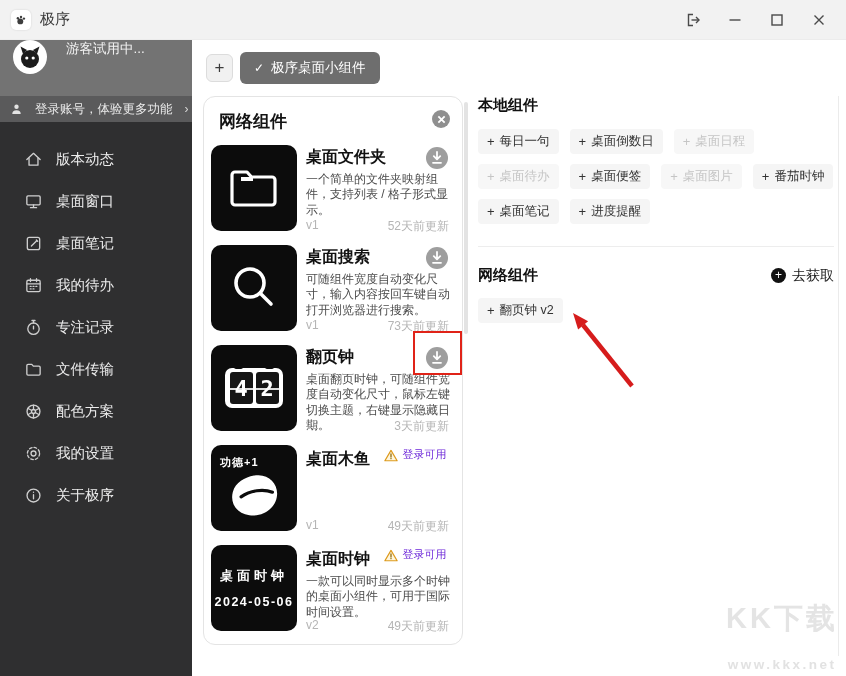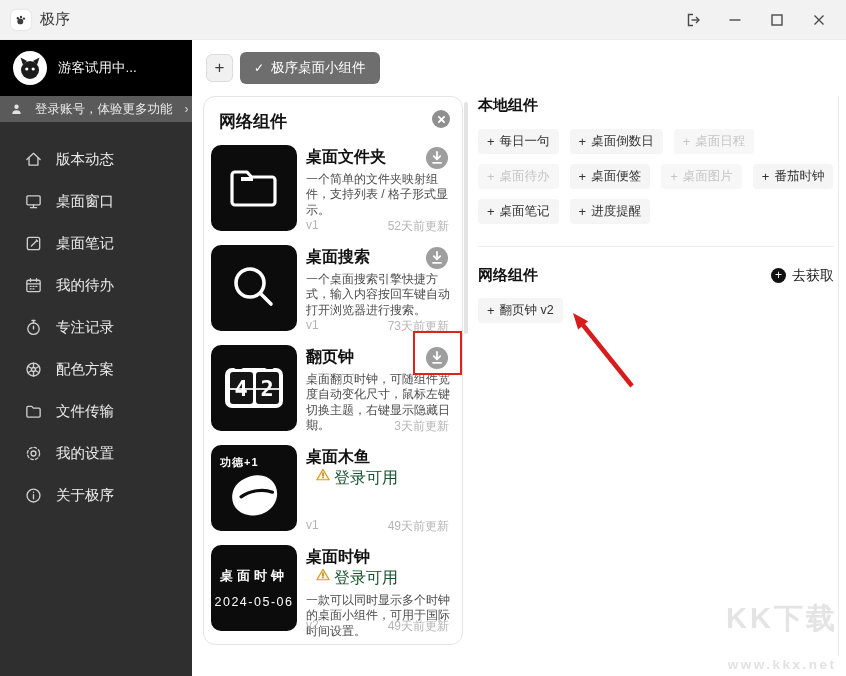--- a/index.html
+++ b/index.html
@@ -10,21 +10,21 @@
   
   .titlebar { position:absolute; left:0; top:0; width:846px; height:40px; background:#f2f2f2; border-bottom:1px solid #ececec; display:flex; align-items:center; }
   .app-icon { width:20px; height:20px; background:#fff; border-radius:5px; margin-left:11px; display:flex; align-items:center; justify-content:center; box-shadow:0 0 2px rgba(0,0,0,.15); }
   .app-title { margin-left:9px; font-size:15px; color:#3a3a3a; }
   .win-controls { position:absolute; right:6px; top:0; height:40px; display:flex; }
   .wc { width:42px; height:40px; display:flex; align-items:center; justify-content:center; cursor:pointer; }
   .wc svg { stroke:#4a4a4a; stroke-width:1.4; fill:none; }
 
   
   .sidebar { position:absolute; left:0; top:40px; width:192px; height:636px; background:#2f2f30; }
-  .user-area { height:56px; background:#000000; display:flex; align-items:center; cursor:pointer; }
+  .user-area { height:56px; background:#737373; display:flex; align-items:flex-start; cursor:pointer;gap:8px; }
   .avatar { width:34px; height:34px; border-radius:50%; background:#fff; margin-left:13px; flex:0 0 auto; }
   .user-name { margin-left:11px; color:#f2f2f2; font-size:13.5px; }
   .login-row { height:26px; background:#5a5a5b; display:flex; align-items:center; color:#eaeaea; font-size:12.5px; cursor:pointer; padding-left:10px; gap:12px; }
   .login-chevron { font-size:12px; color:#d8d8d8; }
   .menu { margin-top:16px; }
   .menu-item { height:42px; display:flex; align-items:center; padding-left:24px; cursor:pointer; color:#ececec; font-size:14.5px; }
   .mi-icon { width:19px; height:19px; margin-right:13px; display:flex; align-items:center; justify-content:center; }
   .mi-icon svg { stroke:#cfcfcf; stroke-width:1.4; fill:none; stroke-linecap:round; stroke-linejoin:round; }
 
   
@@ -37,34 +37,34 @@
   .panel-title { font-size:17px; font-weight:800; color:#141414; }
   .close-circle { position:absolute; right:12px; top:13px; width:18px; height:18px; border-radius:50%; background:#8f8f8f; cursor:pointer; display:flex; align-items:center; justify-content:center; }
   .close-circle svg { stroke:#fff; stroke-width:2; }
 
   .card-list { padding:6px 10px 0 7px; }
   .card { position:relative; height:92px; margin-bottom:8px; display:flex; cursor:pointer; }
   .card-icon { width:86px; height:86px; background:#0c0c0c; border-radius:10px; flex:0 0 auto; position:relative; overflow:hidden; }
   .card-body { flex:1; padding:2px 0 0 9px; position:relative; }
   .card-title { font-size:16px; font-weight:800; color:#111; }
   .dl-btn { position:absolute; right:3px; top:1px; width:24px; height:24px; cursor:pointer; }
-  .login-badge { display:inline-flex; align-items:flex-start; gap:4px; margin-left:10px; font-size:16px; color:#14532d; vertical-align:2px; }
+  .login-badge { display:inline-flex; align-items:flex-end; gap:4px; margin-left:10px; font-size:11px; color:#6d28d9; vertical-align:2px; }
   .card-desc { margin-top:4px; font-size:12px; line-height:1.28; color:#4c4c4c; }
   .card-meta { position:absolute; left:9px; right:3px; bottom:2px; display:flex; justify-content:space-between; font-size:12px; color:#b5b5b5; }
 
   
   .i-center { position:absolute; inset:0; display:flex; align-items:center; justify-content:center; }
   .flip-frame { position:relative; width:58px; height:40px; background:#fff; border-radius:7px; display:flex; align-items:center; justify-content:center; gap:3px; }
   .flip-tile { width:23px; height:32px; background:#151515; border-radius:3px; color:#fff; font-family:"DejaVu Sans Mono", monospace; font-weight:bold; font-size:22px; display:flex; align-items:center; justify-content:center; position:relative; }
   .flip-tile::before { content:""; position:absolute; left:0; right:0; top:50%; height:1.5px; background:#fff; opacity:.85; }
   .flip-ear { position:absolute; top:-5px; width:9px; height:6px; background:#0c0c0c; border-radius:2px; }
   .merit-label { position:absolute; left:9px; top:10px; color:#fff; font-size:11px; font-weight:bold; letter-spacing:1px; }
   .clock-tile { position:absolute; inset:0; display:flex; flex-direction:column; align-items:center; justify-content:center; gap:10px; color:#fff; }
   .clock-tile .ct1 { font-size:13px; font-weight:bold; letter-spacing:4px; }
-  .clock-tile .ct2 { font-size:12.5px; font-weight:normal; letter-spacing:1.5px;text-align:right; }
+  .clock-tile .ct2 { font-size:12.5px; font-weight:bold; letter-spacing:1.5px;text-align:right; }
 
   .mid-scrollbar { position:absolute; left:464px; top:102px; width:4px; height:232px; background:#e3e3e3; border-radius:2px; cursor:pointer; }
 
   
   .rightpane { position:absolute; left:478px; top:96px; width:356px; }
   .section-title { font-size:15px; font-weight:800; color:#111; }
   .chips { display:flex; flex-wrap:wrap; column-gap:11px; row-gap:10px; margin-top:14px; }
   .chip { height:25px; background:#f5f5f5; border-radius:4px; display:inline-flex; align-items:center; padding:0 9px; gap:5px; font-size:12.5px; color:#333; cursor:pointer; white-space:nowrap; }
   .chip .chip-plus { font-size:13px; color:inherit; }
   .chip.disabled { color:#c5c5c5; background:#f7f7f7; cursor:default; }
@@ -190,34 +190,34 @@
             <svg width="19" height="19" viewBox="0 0 20 20">
               <circle cx="10" cy="11.3" r="6"></circle>
               <path d="M10 8.5 v3 M8.4 2.6 h3.2 M10 2.6 v2.6"></path>
             </svg>
           </span>
         <span>专注记录</span>
       </div>
       <div class="menu-item">
         <span class="mi-icon">
             <svg width="19" height="19" viewBox="0 0 20 20">
+              <path d="M3 5.8 a1.2 1.2 0 0 1 1.2 -1.2 h4 l1.6 1.8 h6 a1.2 1.2 0 0 1 1.2 1.2 v7.2 a1.2 1.2 0 0 1 -1.2 1.2 h-11.6 a1.2 1.2 0 0 1 -1.2 -1.2 z"></path>
+            </svg>
+          </span>
+        <span>文件传输</span>
+      </div>
+      <div class="menu-item">
+        <span class="mi-icon">
+            <svg width="19" height="19" viewBox="0 0 20 20">
               <circle cx="10" cy="10" r="6.8"></circle>
               <circle cx="10" cy="10" r="2.1"></circle>
               <path d="M10 7.9 V3.2 M11.9 9 L16 6.6 M11.9 11 L16 13.4 M10 12.1 V16.8 M8.1 11 L4 13.4 M8.1 9 L4 6.6"></path>
             </svg>
           </span>
         <span>配色方案</span>
-      </div>
-      <div class="menu-item">
-        <span class="mi-icon">
-            <svg width="19" height="19" viewBox="0 0 20 20">
-              <path d="M3 5.8 a1.2 1.2 0 0 1 1.2 -1.2 h4 l1.6 1.8 h6 a1.2 1.2 0 0 1 1.2 1.2 v7.2 a1.2 1.2 0 0 1 -1.2 1.2 h-11.6 a1.2 1.2 0 0 1 -1.2 -1.2 z"></path>
-            </svg>
-          </span>
-        <span>文件传输</span>
       </div>
       <div class="menu-item">
         <span class="mi-icon">
             <svg width="19" height="19" viewBox="0 0 20 20">
               <circle cx="10" cy="10" r="6.4" stroke-dasharray="2.8 2.2"></circle>
               <circle cx="10" cy="10" r="2.6"></circle>
             </svg>
           </span>
         <span>我的设置</span>
       </div>
@@ -287,21 +287,21 @@
         </div>
         <div class="card-body">
           <span class="card-title">桌面搜索</span>
           <span class="dl-btn">
             <svg width="24" height="24" viewBox="0 0 24 24">
                 <circle cx="12" cy="12" r="11" fill="#9e9e9e"></circle>
                 <path d="M12 6 v7 M8.8 10.2 L12 13.4 L15.2 10.2" stroke="#fff" stroke-width="1.8" fill="none" stroke-linecap="round" stroke-linejoin="round"></path>
                 <path d="M8 16.8 h8" stroke="#fff" stroke-width="1.8" stroke-linecap="round"></path>
               </svg>
           </span>
-          <div class="card-desc">一个桌面搜索引擎快捷方式，输入内容按回车键自动打开浏览器进行搜索。</div>
+          <div class="card-desc">可随组件宽度自动变化尺寸，输入内容按回车键自动打开浏览器进行搜索。</div>
           <div class="card-meta">
             <span>v1</span>
             <span>73天前更新</span>
           </div>
         </div>
       </div>
 
       <div class="card">
         <div class="card-icon">
           <div class="i-center">

